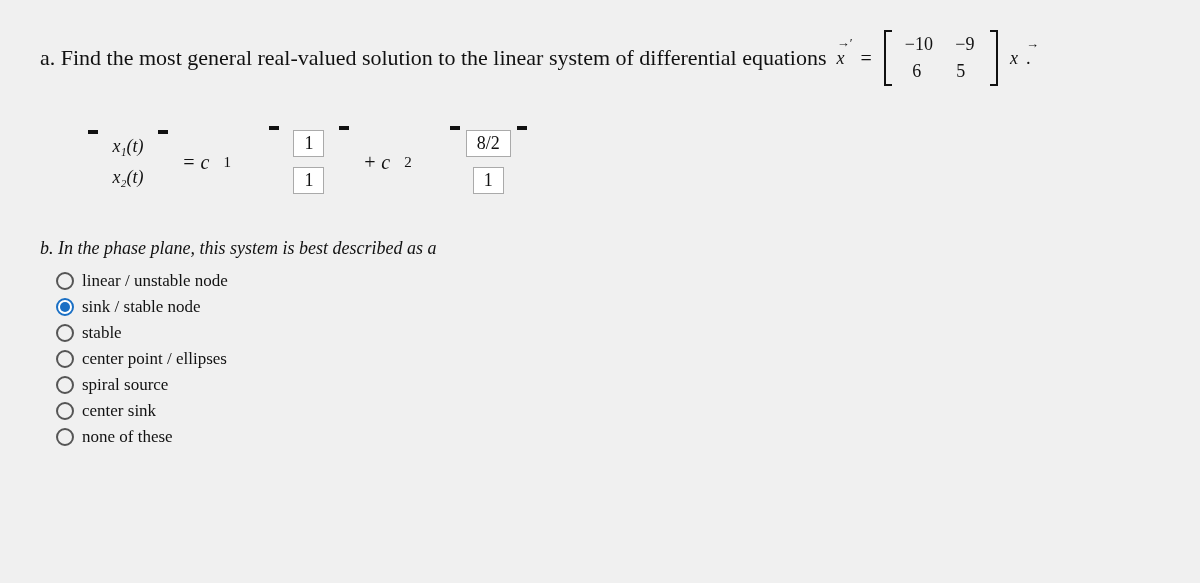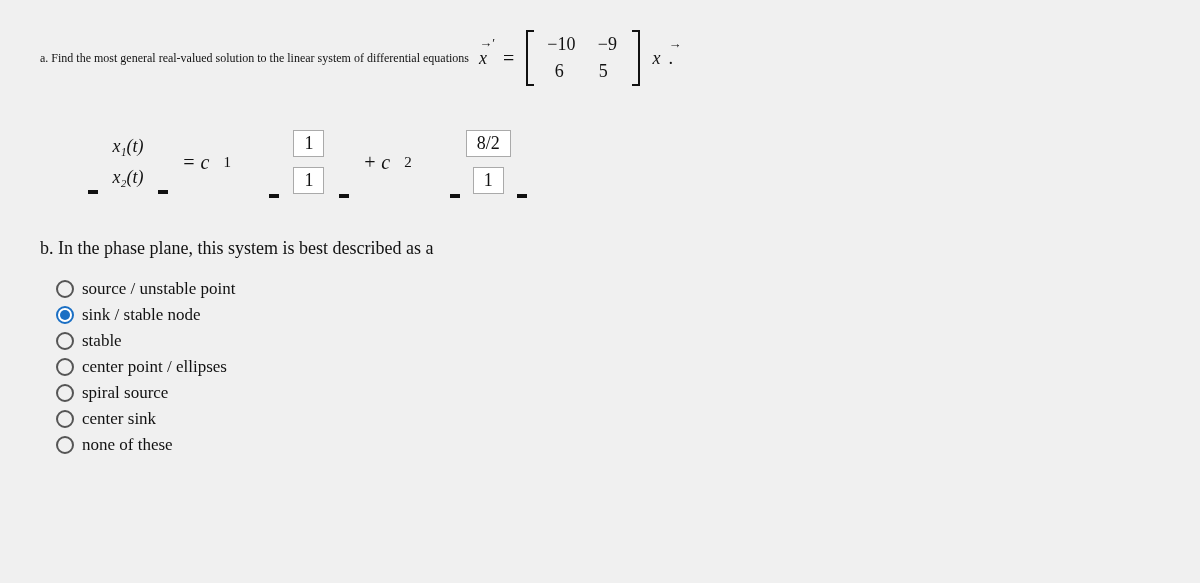--- a/index.html
+++ b/index.html
@@ -22,21 +22,21 @@
     
     .part-a {
       display: flex;
       align-items: center;
       gap: 6px;
       margin-bottom: 40px;
       flex-wrap: nowrap;
     }
 
     .part-a-label {
-      font-size: 12px;
+      font-size: 22px;
       white-space: nowrap;
     }
 
     .bkt-l-sm {
       width: 8px;
       border-top: 2px solid #111;
       border-left: 2px solid #111;
       border-bottom: 2px solid #111;
       margin-right: 3px;
     }
@@ -52,21 +52,21 @@
     
     .solution-row {
       display: flex;
       align-items: center;
       gap: 10px;
       margin: 30px 0 0 20px;
     }
 
     .solution-vector {
       display: flex;
-      align-items: flex-end;
+      align-items: flex-start;
       padding-left: 28px;
     }
 
     .sol-bkt-l {
       width: 10px;
       border-top: 2px solid #111;
       border-left: 2px solid #111;
       border-bottom: 2px solid #111;
     }
 
@@ -136,21 +136,22 @@
       text-align: center;
     }
 
     
     .part-b {
       margin-top: 20px;
     }
 
     .part-b-question {
       font-size: 18px;
-      margin-bottom: 20px;
+      margin-bottom: 12px;
+      font-style: italic;
     }
 
     .radio-option {
       display: flex;
       align-items: center;
       gap: 8px;
       margin-bottom: 6px;
       font-size: 17px;
     }
 
@@ -258,21 +259,21 @@
     </div>
 
   </div>
 
   <div class="part-b" style="margin-top: 40px;">
     <div class="part-b-question">b. In the phase plane, this system is best described as a</div>
 
     <div style="margin-left: 16px;">
     <div class="radio-option">
           <div class="radio-circle"></div>
-          <span class="radio-label">source / unstable point</span>
+          <span class="radio-label">linear / unstable node</span>
         </div>
         <div class="radio-option">
           <div class="radio-circle selected"></div>
           <span class="radio-label">sink / stable node</span>
         </div>
         <div class="radio-option">
           <div class="radio-circle"></div>
           <span class="radio-label">stable</span>
         </div>
         <div class="radio-option">

